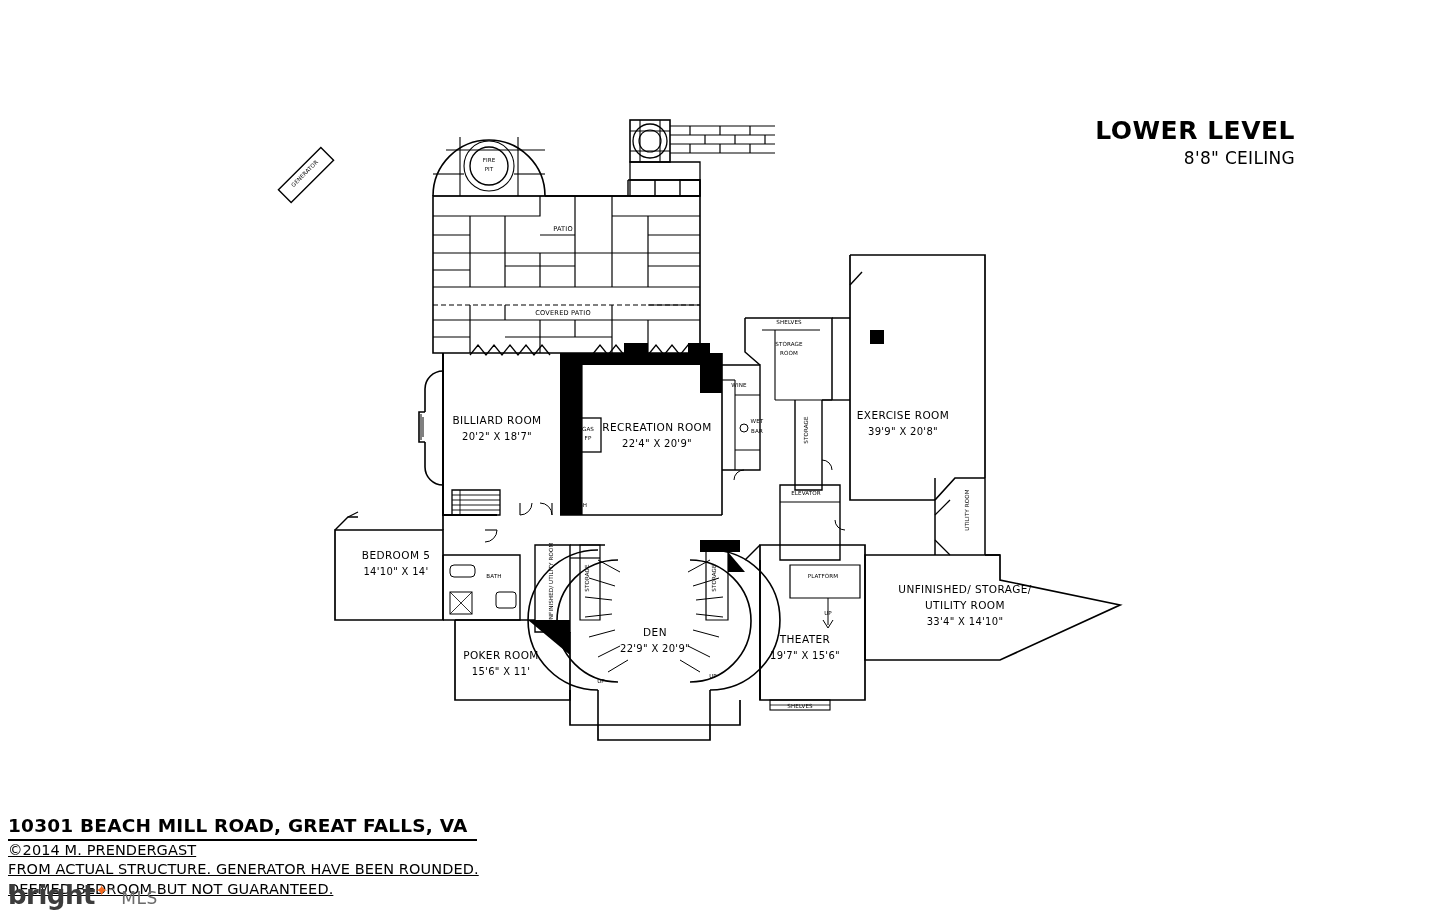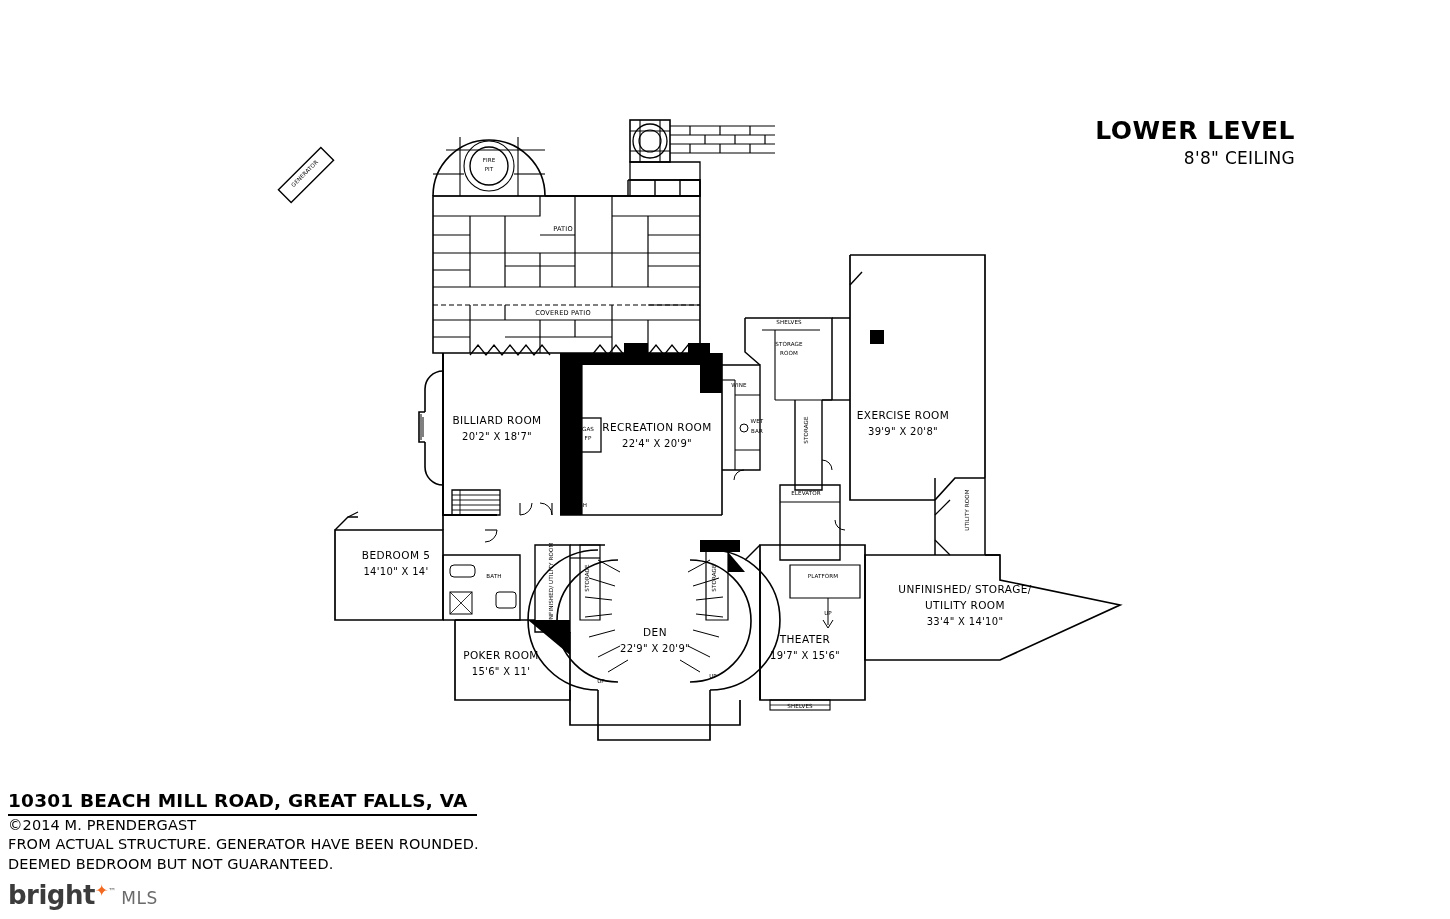--- a/index.html
+++ b/index.html
@@ -37,22 +37,23 @@
     font-size: 17px;
     font-weight: 400;
     letter-spacing: 0.3px;
     margin-top: 4px;
   }
 
   
   #footer {
     position: absolute;
     left: 8px;
-    top: 790px;
+    top: 815px;
     width: 700px;
+    text-decoration: underline;
   }
   #footer .addr {
     font-size: 18.5px;
     font-weight: 700;
     letter-spacing: 0.2px;
     padding-bottom: 3px;
     border-bottom: 2px solid #000;
     display: inline-block;
     padding-right: 10px;
   }

